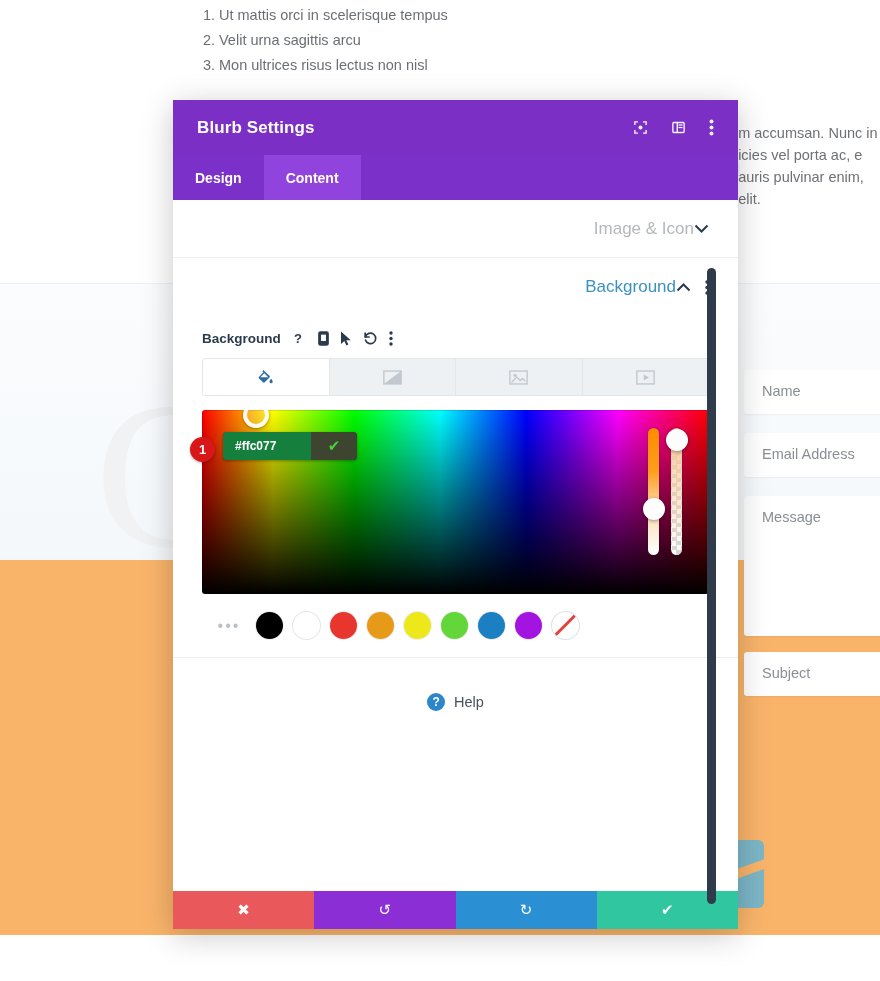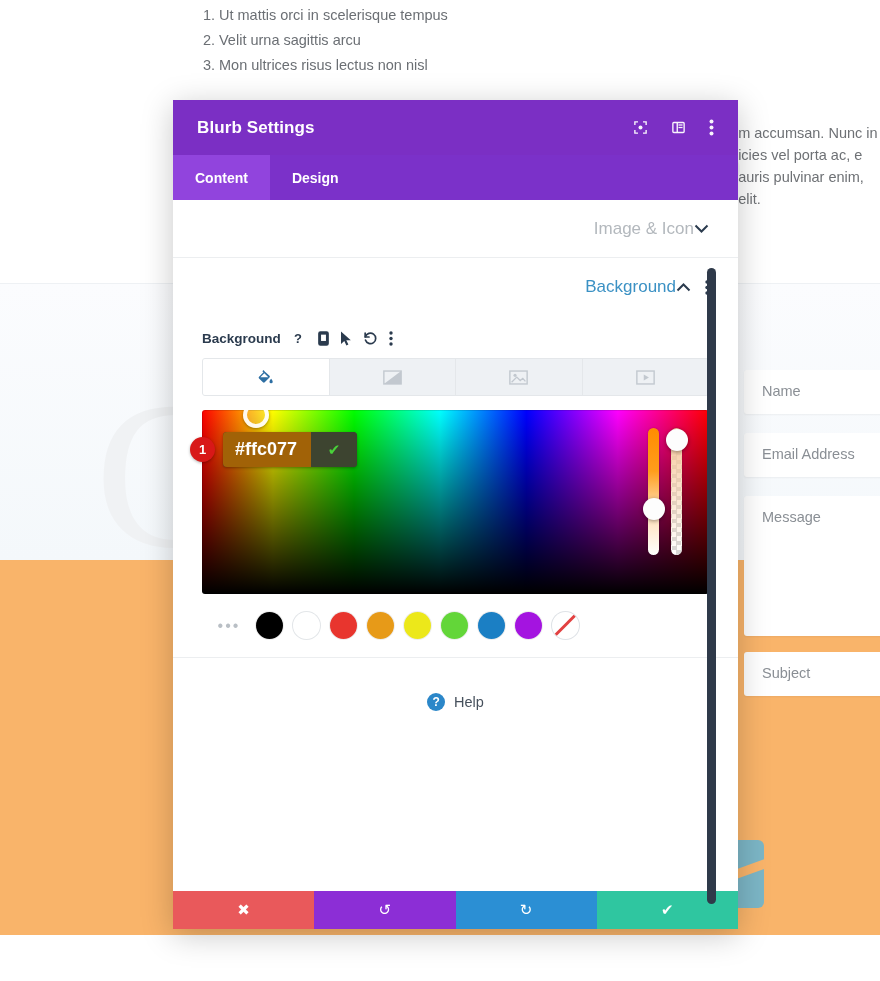--- a/index.html
+++ b/index.html
@@ -219,24 +219,24 @@
   }
   .hex-box {
     position:absolute; left: 21px; top: 22px;
     display:flex; align-items:stretch;
     background: #3f4336; border-radius: 4px;
     box-shadow: 0 1px 3px rgba(0,0,0,.35);
     overflow:hidden;
     z-index: 5;
   }
   .hex-value {
-    color:#ffffff; font-size: 18px; font-weight:bold;
+    color:#ffffff; font-size: 12px; font-weight:bold;
     padding: 7px 14px 7px 12px; min-width: 88px;
     display:flex; align-items:center;
-    background: #a16207;
+    background: #15803d;
   }
   .hex-ok {
     width: 46px; display:flex; align-items:center; justify-content:center;
     background: #3d4430; color:#49d33a; font-size: 15px; cursor:pointer;
   }
   .marker-1 {
     position:absolute; left: -12px; top: 27px;
     width: 25px; height: 25px; border-radius:50%;
     background:#d81818; color:#fff; font-size:13px; font-weight:bold;
     display:flex; align-items:center; justify-content:center;
@@ -387,22 +387,22 @@
           <svg width="5" height="17" viewBox="0 0 5 17" fill="currentColor">
             <circle cx="2.5" cy="2.5" r="2"></circle>
               <circle cx="2.5" cy="8.5" r="2"></circle>
               <circle cx="2.5" cy="14.5" r="2"></circle>
           </svg>
         </span>
       </div>
     </div>
 
     <div class="modal-tabs">
+      <div class="tab">Design</div>
       <div class="tab active">Content</div>
-      <div class="tab">Design</div>
     </div>
 
     <div class="modal-body">
 
       <div class="section-row">
         <div class="sec-title">Image &amp; Icon</div>
         <span class="chev">
           <svg width="15" height="9" viewBox="0 0 15 9" fill="none" stroke="currentColor" stroke-width="2">
               <path d="M1.5 1.5L7.5 7.5 13.5 1.5"></path>
             </svg>

